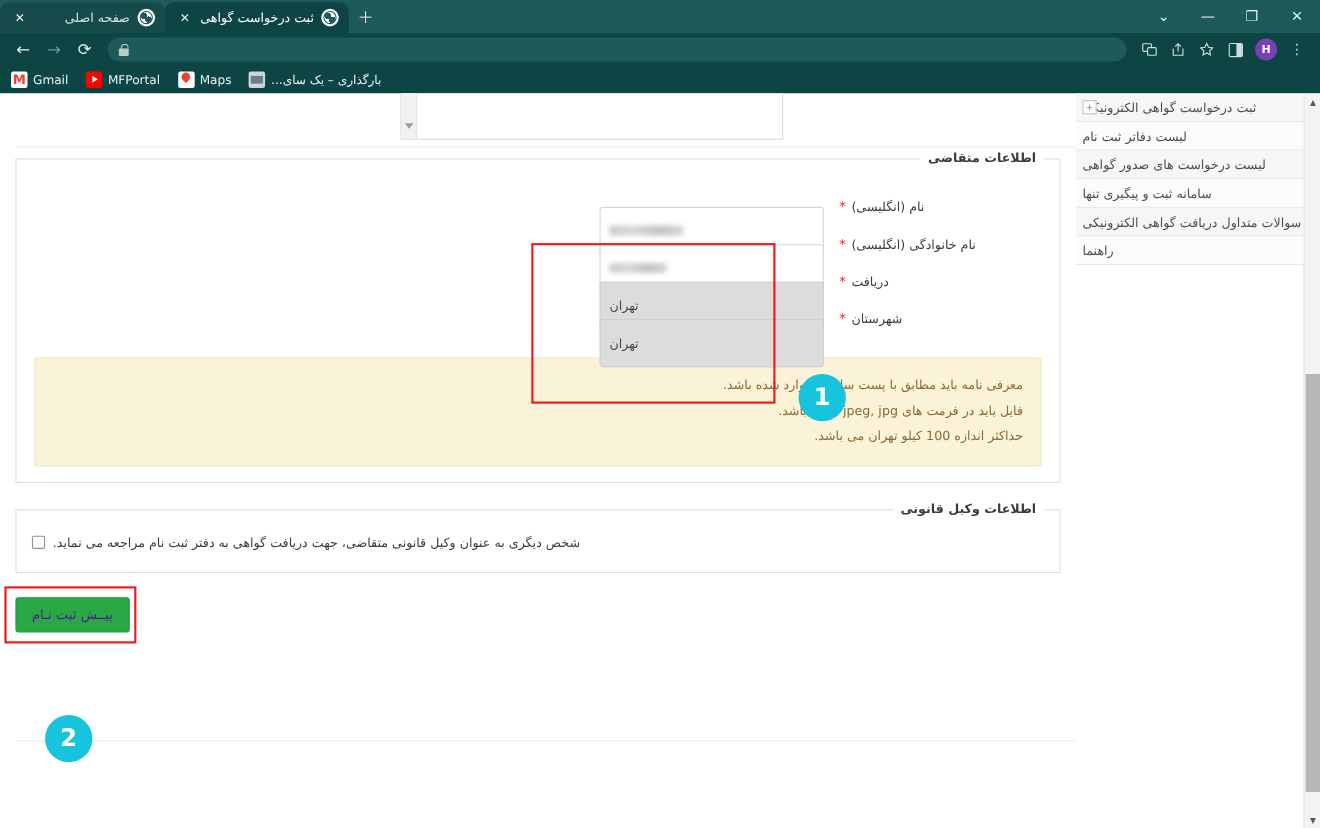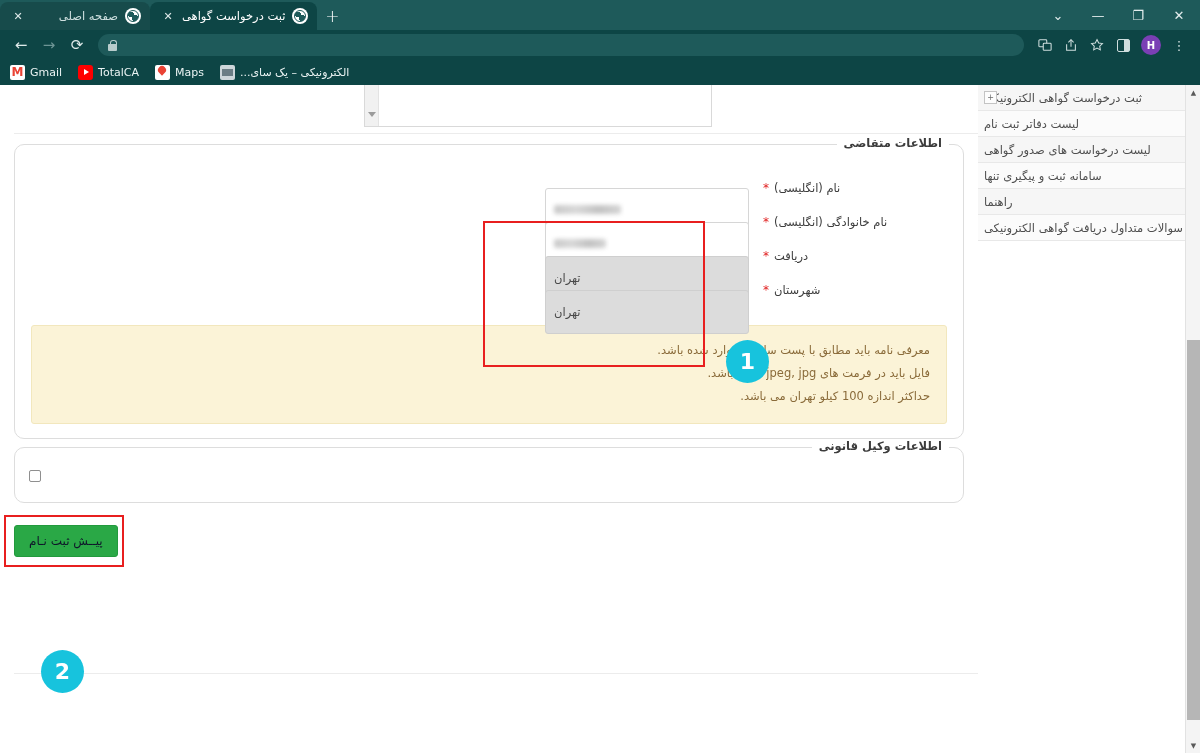--- a/index.html
+++ b/index.html
@@ -256,21 +256,21 @@
   .top-divider {
     position: absolute; left: 14px; right: 0; top: 48px;
     border-top: 1px solid #ececec;
   }
 
   
   .fieldset {
     position: relative;
     margin: 0 14px 0 14px;
     border: 1px solid #dddddd;
-    border-radius: 10px;
+    border-radius: 0;
     background: #ffffff;
   }
   .legend {
     position: absolute; top: -9px; right: 14px;
     background: #ffffff; padding: 0 7px;
     font-size: 11.5px; font-weight: bold; color: #3c3c3c;
   }
 
   .fs-applicant { margin-top: 8px; padding: 26px 0 14px 0; }
 
@@ -330,36 +330,36 @@
     padding: 13px 16px 15px 16px;
     direction: rtl; text-align: right;
   }
   .notice p {
     font-size: 11.5px; color: #8a6b3a; line-height: 23px;
   }
   .notice p.last { line-height: 22px; }
   .tazakor { color: #d33a2e; }
 
   
-  .fs-legal { margin-top: 8px; padding: 22px 0 20px 0; }
+  .fs-legal { margin-top: 24px; padding: 22px 0 20px 0; }
   .checkrow {
     display: flex; align-items: center; justify-content: flex-end;
     direction: rtl; padding: 0 14px; gap: 7px;
   }
   .chk {
     width: 12px; height: 12px; flex: 0 0 12px;
     border: 1px solid #8f8f8f; background: #fff; border-radius: 2px;
   }
   .checkrow-label { font-size: 11.5px; color: #3d3d3d; }
 
   
   .submit-wrap { position: relative; margin: 16px 0 0 0; height: 46px; }
   .btn-submit {
     position: absolute; right: auto; left: 14px; top: 6px;
-    background: #2aa846; color: #0f172a;
+    background: #2aa846; color: #4c1d95;
     border: 1px solid #229a3d; border-radius: 3px;
     font-size: 12px; padding: 8px 14px;
     font-family: "DejaVu Sans", "Liberation Sans", sans-serif;
     text-align: center;
   }
   #annot-submit { left: 4px; top: -4px; width: 120px; height: 52px; }
 
   .bottom-rule {
     position: absolute; left: 14px; right: 0; top: 588px;
     border-top: 1px solid #ececec;
@@ -432,29 +432,29 @@
     </div>
   </div>
 
   <div class="bookmarks">
     <div class="bm">
       <span class="bmicon ic-gmail"></span>
       <span class="bm-label">Gmail</span>
     </div>
     <div class="bm">
       <span class="bmicon ic-yt"></span>
-      <span class="bm-label">TotalCA</span>
+      <span class="bm-label">MFPortal</span>
     </div>
     <div class="bm">
       <span class="bmicon ic-maps"></span>
       <span class="bm-label">Maps</span>
     </div>
     <div class="bm">
       <span class="bmicon ic-site"></span>
-      <span class="bm-label fa">الکترونیکی – یک سای...</span>
+      <span class="bm-label fa">بارگذاری – یک سای...</span>
     </div>
   </div>
 
   <div class="viewport">
 
     <div class="page-scrollbar">
       <div class="ps-arrow up">▲</div>
       <div class="ps-thumb"></div>
       <div class="ps-arrow down">▼</div>
     </div>
@@ -467,24 +467,24 @@
       <div class="nav-item">
         <span>لیست دفاتر ثبت نام</span>
       </div>
       <div class="nav-item">
         <span>لیست درخواست های صدور گواهی</span>
       </div>
       <div class="nav-item">
         <span>سامانه ثبت و پیگیری تنها</span>
       </div>
       <div class="nav-item">
+        <span>سوالات متداول دریافت گواهی الکترونیکی</span>
+      </div>
+      <div class="nav-item">
         <span>راهنما</span>
-      </div>
-      <div class="nav-item">
-        <span>سوالات متداول دریافت گواهی الکترونیکی</span>
       </div>
     </div>
 
     <div class="content">
 
       <div class="top-strip">
         <div class="top-textarea">
           <div class="top-textarea-grip"></div>
         </div>
         <div class="top-cut-text">۰۵ ـ ۹۹ ۹۹ ۹۹</div>
@@ -543,20 +543,21 @@
           <p>فایل باید در فرمت های png, jpeg, jpg باشد.</p>
           <p>حداکثر اندازه 100 کیلو تهران می باشد.</p>
         </div>
 
         <div class="annot-box" id="annot-fields"></div>
       </div>
 
       <div class="fieldset fs-legal">
         <div class="legend">اطلاعات وکیل قانونی</div>
         <div class="checkrow">
+          <span class="checkrow-label">شخص دیگری به عنوان وکیل قانونی متقاضی، جهت دریافت گواهی به دفتر ثبت نام مراجعه می نماید.</span>
           <span class="chk"></span>
         </div>
       </div>
 
       <div class="submit-wrap">
         <button class="btn-submit">پیــش ثبت نـام</button>
         <div class="annot-box" id="annot-submit"></div>
       </div>
 
       <div class="bottom-rule"></div>

